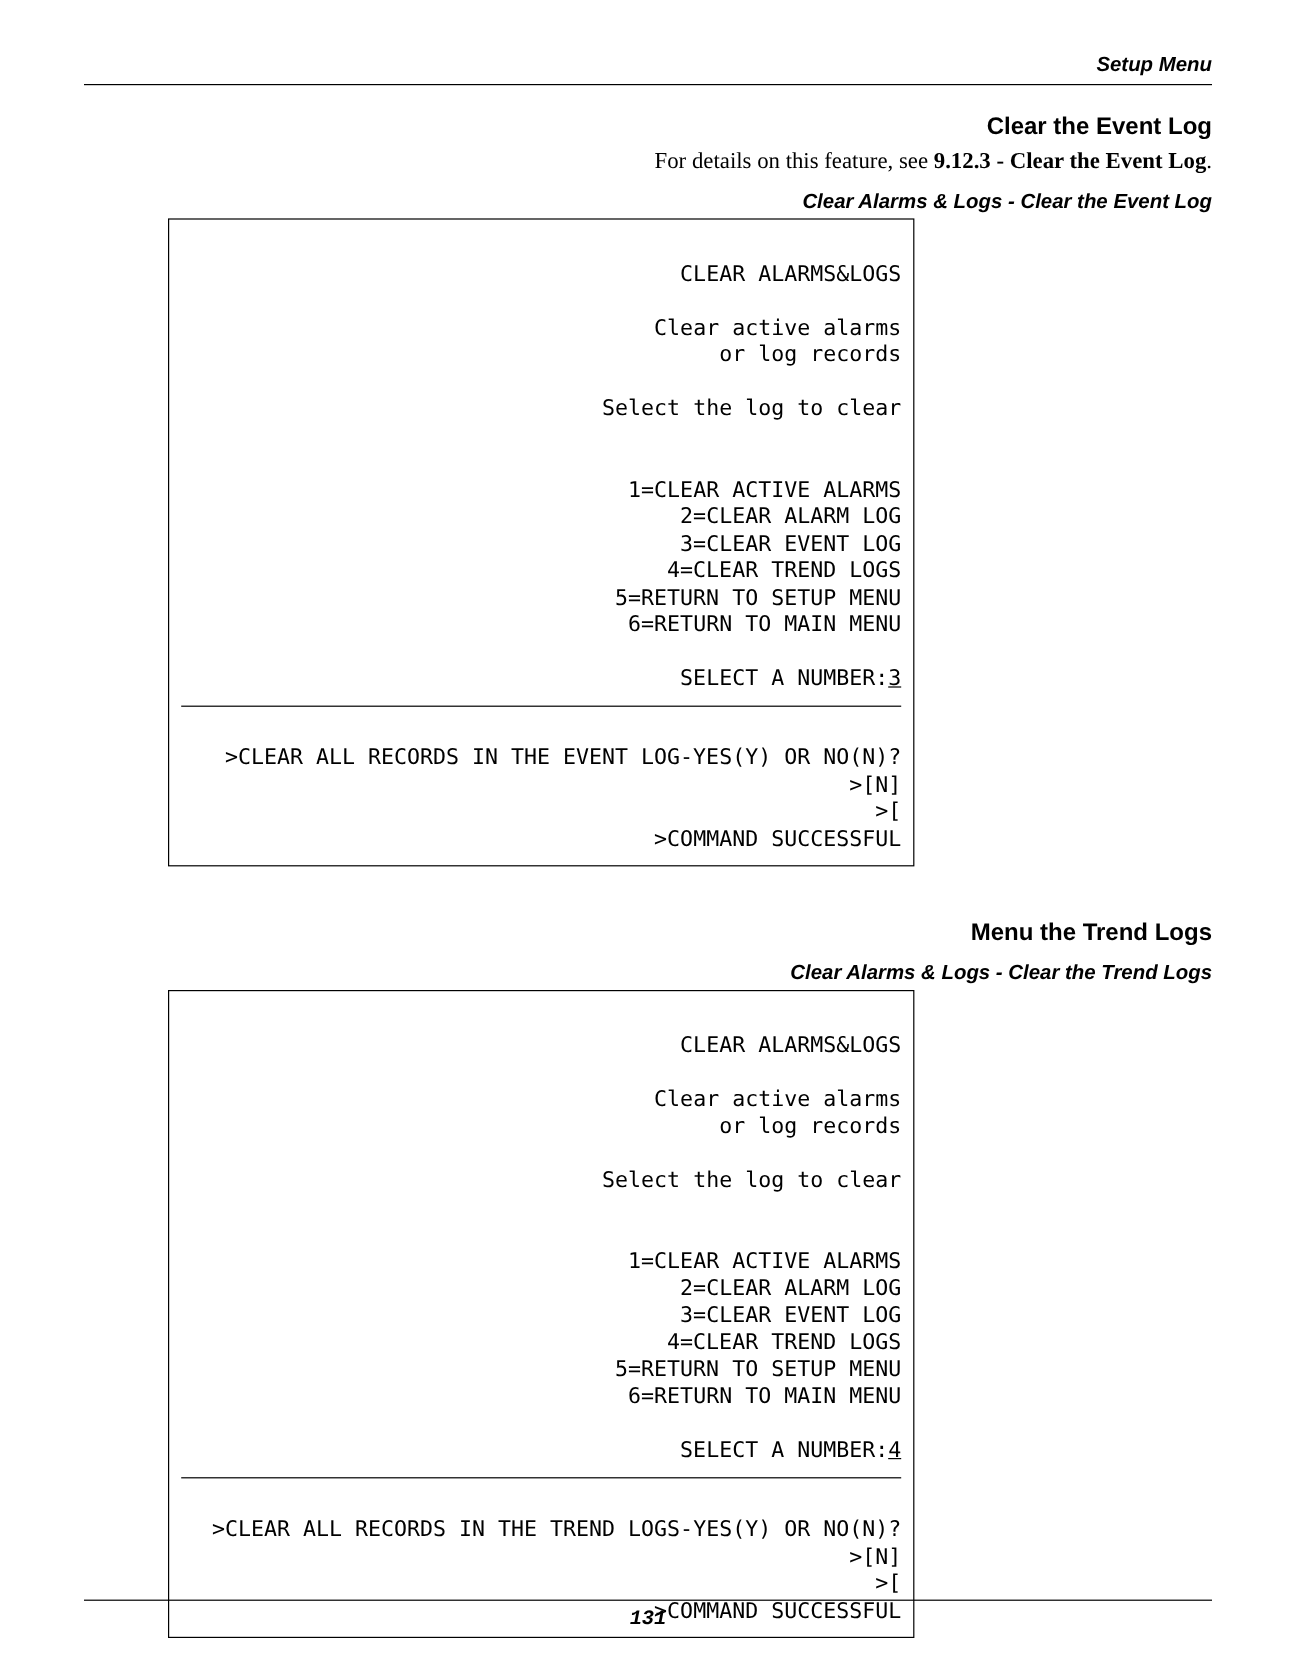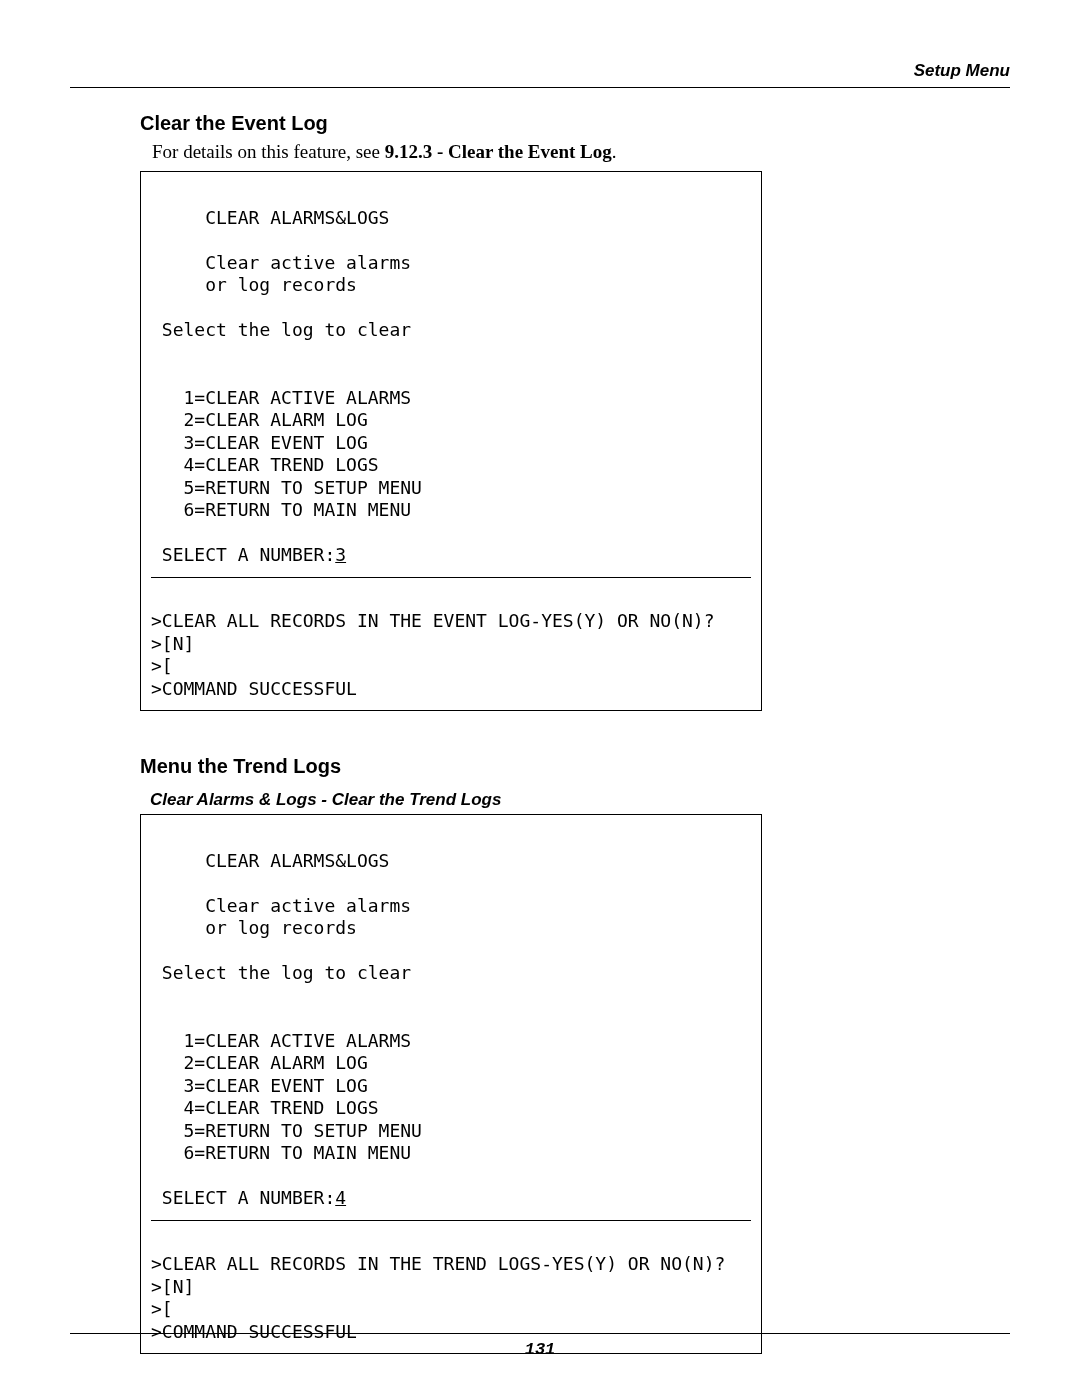--- a/index.html
+++ b/index.html
@@ -6,39 +6,40 @@
     margin: 0;
     padding: 0;
     background: #fff;
     font-family: "Times New Roman", Times, serif;
     color: #000;
   }
   .page {
     width: 1080px;
     height: 1397px;
     box-sizing: border-box;
-    padding: 61px 70px 38px 70px;
+    padding: 44px 70px 38px 70px;
     position: relative;
   }
   .header {
     text-align: right;
     font-family: Arial, Helvetica, sans-serif;
     font-weight: bold;
     font-style: italic;
     font-size: 17px;
     padding-bottom: 6px;
   }
   hr.rule {
     border: none;
     border-top: 1.5px solid #000;
     margin: 0;
   }
   .content {
     padding-left: 70px;
     padding-top: 14px;
+    text-align: right;
   }
   h3.section {
     font-family: Arial, Helvetica, sans-serif;
     font-weight: bold;
     font-size: 20px;
     margin: 10px 0 6px 0;
   }
   p.lead {
     font-family: "Times New Roman", Times, serif;
     font-size: 19px;
@@ -97,20 +98,21 @@
 
   <div class="header">Setup Menu</div>
   <hr class="rule">
 
   <div class="content">
 
     <h3 class="section">Clear the Event Log</h3>
     <p class="lead">
       <span>For details on this feature, see </span><span class="bold">9.12.3 - Clear the Event Log</span><span>.</span>
     </p>
+    <div class="caption">Clear Alarms &amp; Logs - Clear the Event Log</div>
 
     <div class="panel">
 <span>     <span>CLEAR ALARMS&amp;LOGS</span></span>
 
 <span>     <span>Clear active alarms</span></span>
 <span>     <span>or log records</span></span>
 
 <span> <span>Select the log to clear</span></span>
 
 

